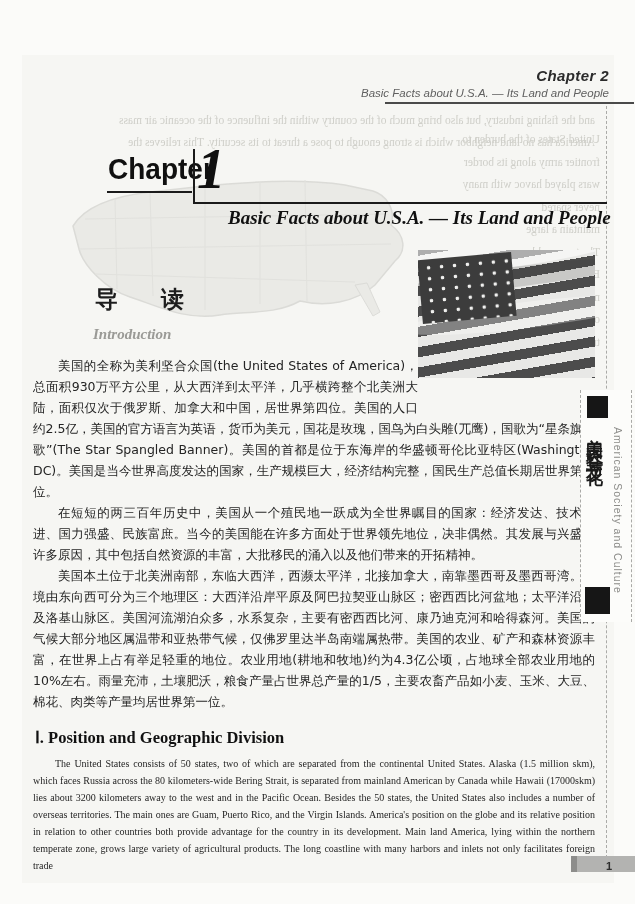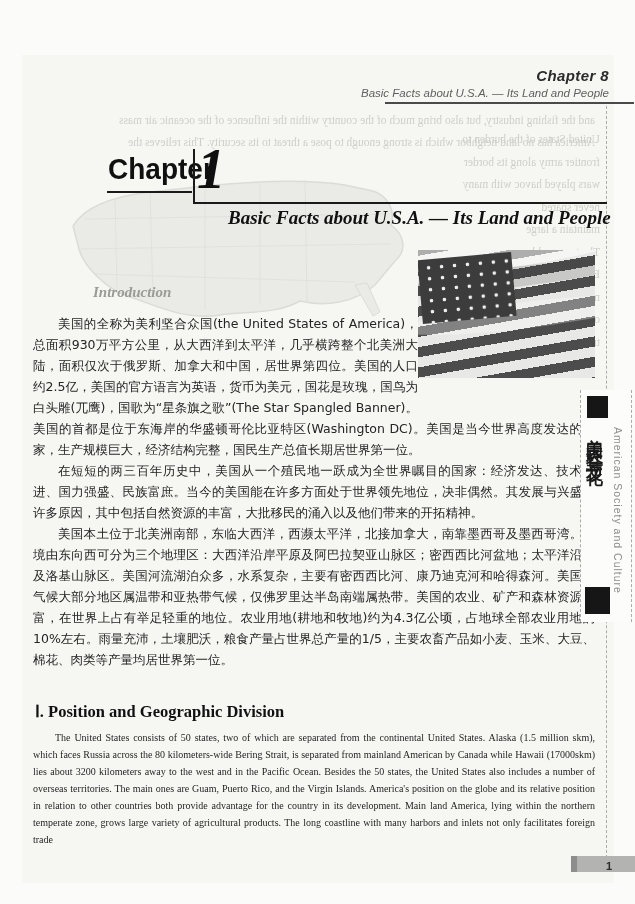--- a/index.html
+++ b/index.html
@@ -53,21 +53,21 @@
   .flag-spacer{float:right;width:177px;height:166px;}
   .daodu{margin:38px 0 0 62px;}
   .daodu-cn{font-family:"DejaVu Sans","Liberation Sans",sans-serif;font-weight:bold;font-size:23px;
             letter-spacing:10px;color:#1d1d1d;}
   .daodu-en{font-family:"Liberation Serif",serif;font-weight:bold;font-style:italic;font-size:15px;
             color:#9a9a96;margin-top:11px;margin-left:-2px;}
   .cn{font-family:"DejaVu Sans","Liberation Sans",sans-serif;font-size:12.5px;line-height:21px;
       color:#242424;text-align:justify;text-indent:2em;margin:0;}
   .cn.first{margin-top:12px;}
   .sec-h{font-family:"Liberation Serif",serif;font-weight:bold;font-size:16.5px;color:#111;
-         margin:32px 0 0 2px;}
+         margin:16px 0 0 2px;}
   .en{font-family:"Liberation Serif",serif;font-size:10px;line-height:17px;color:#1f1f1f;
       text-align:justify;text-indent:2.2em;margin:7px 0 0 0;}
 
   
   .side{position:absolute;left:580px;top:390px;width:50px;height:232px;background:#fcfcfa;
         border-left:1px dashed #aaaaa7;border-right:1px dashed #aaaaa7;}
   .sq-top{position:absolute;left:6px;top:6px;width:21px;height:22px;background:#161616;}
   .sq-bot{position:absolute;left:4px;top:197px;width:25px;height:27px;background:#161616;}
   .side-cn{position:absolute;left:3px;top:35px;writing-mode:vertical-rl;
            font-family:"DejaVu Sans","Liberation Sans",sans-serif;font-weight:bold;font-size:17px;
@@ -80,21 +80,21 @@
          border-left:6px solid #8d8d8b;text-align:center;}
   .pgnum{font-family:"Liberation Sans",sans-serif;font-weight:bold;font-size:11px;color:#2e2e2e;
          line-height:16px;}
 </style>
 </head>
 <body>
 
 <div class="page">
   <div class="tint"></div>
 
-  <div class="hdr-chapter">Chapter 8</div>
+  <div class="hdr-chapter">Chapter 2</div>
   <div class="hdr-sub">Basic Facts about U.S.A. — Its Land and People</div>
   <div class="hdr-rule"></div>
   <div class="dash-line"></div>
 
   <div class="ghost ghost-top">
       <div>and the fishing industry, but also bring much of the country within the influence of the oceanic air mass</div>
       <div>America has no land neighbor which is strong enough to pose a threat to its security. This relieves the</div>
     </div>
   <div class="ghost ghost-right">
       <div>United States of the burden to</div>
@@ -129,20 +129,21 @@
     <div class="flag-field"></div>
     <div class="flag-wave w1"></div>
     <div class="flag-wave w3"></div>
     <div class="flag-wave w2"></div>
     <div class="flag-canton"></div>
   </div>
 
   <div class="col">
     <div class="flag-spacer"></div>
     <div class="daodu">
+      <div class="daodu-cn">导　读</div>
       <div class="daodu-en">Introduction</div>
     </div>
     <p class="cn first">美国的全称为美利坚合众国(the United States of America)，总面积930万平方公里，从大西洋到太平洋，几乎横跨整个北美洲大陆，面积仅次于俄罗斯、加拿大和中国，居世界第四位。美国的人口约2.5亿，美国的官方语言为英语，货币为美元，国花是玫瑰，国鸟为白头雕(兀鹰)，国歌为“星条旗之歌”(The Star Spangled Banner)。美国的首都是位于东海岸的华盛顿哥伦比亚特区(Washington DC)。美国是当今世界高度发达的国家，生产规模巨大，经济结构完整，国民生产总值长期居世界第一位。</p>
     <p class="cn">在短短的两三百年历史中，美国从一个殖民地一跃成为全世界瞩目的国家：经济发达、技术先进、国力强盛、民族富庶。当今的美国能在许多方面处于世界领先地位，决非偶然。其发展与兴盛有许多原因，其中包括自然资源的丰富，大批移民的涌入以及他们带来的开拓精神。</p>
     <p class="cn">美国本土位于北美洲南部，东临大西洋，西濒太平洋，北接加拿大，南靠墨西哥及墨西哥湾。全境由东向西可分为三个地理区：大西洋沿岸平原及阿巴拉契亚山脉区；密西西比河盆地；太平洋沿岸及洛基山脉区。美国河流湖泊众多，水系复杂，主要有密西西比河、康乃迪克河和哈得森河。美国的气候大部分地区属温带和亚热带气候，仅佛罗里达半岛南端属热带。美国的农业、矿产和森林资源丰富，在世界上占有举足轻重的地位。农业用地(耕地和牧地)约为4.3亿公顷，占地球全部农业用地的10%左右。雨量充沛，土壤肥沃，粮食产量占世界总产量的1/5，主要农畜产品如小麦、玉米、大豆、棉花、肉类等产量均居世界第一位。</p>
     <h3 class="sec-h">Ⅰ. Position and Geographic Division</h3>
     <p class="en">The United States consists of 50 states, two of which are separated from the continental United States. Alaska (1.5 million skm), which faces Russia across the 80 kilometers-wide Bering Strait, is separated from mainland American by Canada while Hawaii (17000skm) lies about 3200 kilometers away to the west and in the Pacific Ocean. Besides the 50 states, the United States also includes a number of overseas territories. The main ones are Guam, Puerto Rico, and the Virgin Islands. America's position on the globe and its relative position in relation to other countries both provide advantage for the country in its development. Main land America, lying within the northern temperate zone, grows large variety of agricultural products. The long coastline with many harbors and inlets not only facilitates foreign trade</p>
   </div>
 
   <div class="side">

